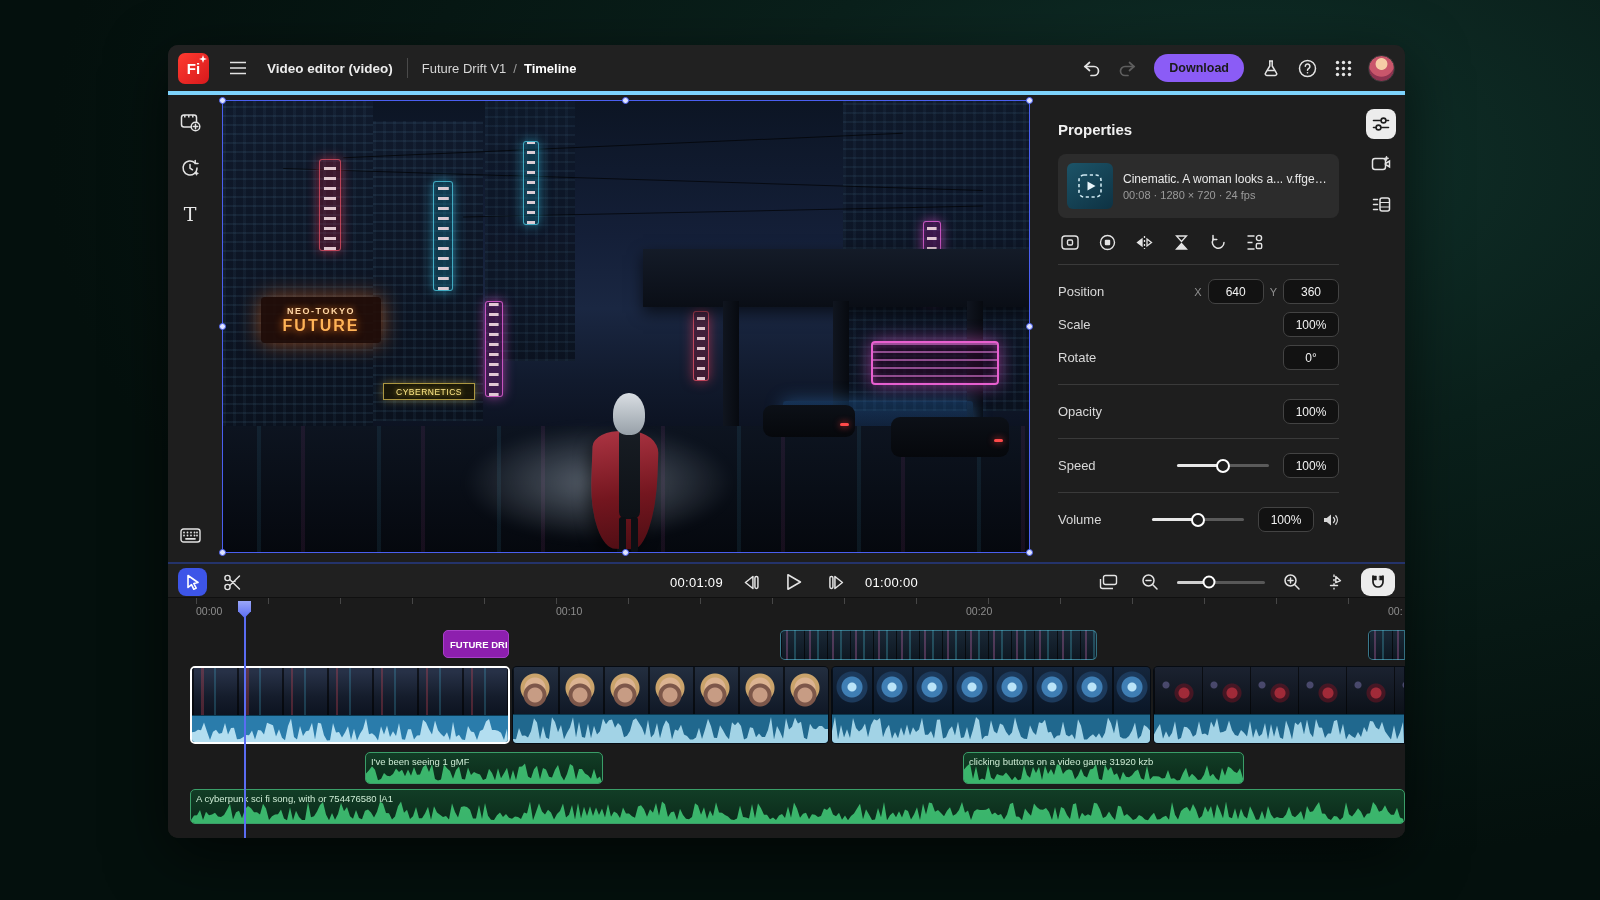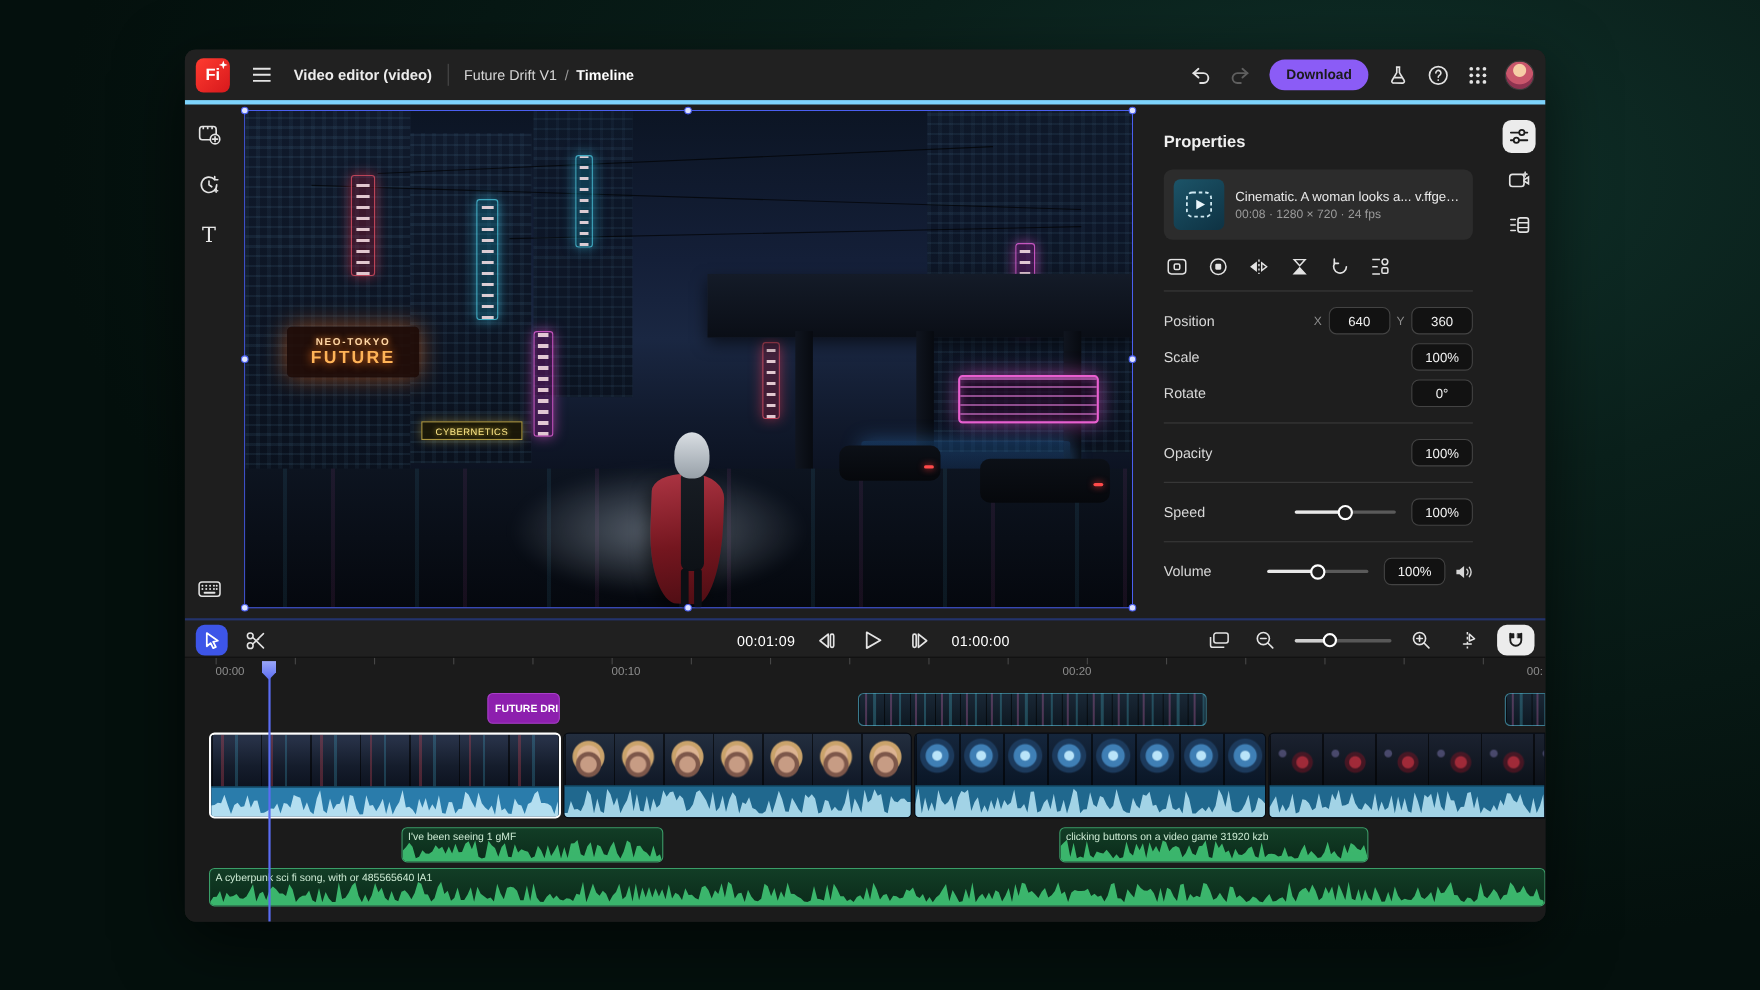--- a/index.html
+++ b/index.html
@@ -599,21 +599,21 @@
     <div class="clip aclip" style="left:795px;top:154px;width:281px;height:32px;">
       <span class="label">clicking buttons on a video game 31920 kzb</span>
       <div class="wave">
           <svg width="279" height="21" viewBox="0 0 279 21" preserveAspectRatio="none">
             <polygon points="0,21 0,7.4 3,4.1 6,1.5 9,17.0 12,4.2 15,18.2 18,16.6 21,17.8 24,2.5 27,15.5 30,17.7 33,12.0 36,13.3 39,13.8 42,10.4 45,14.1 48,18.3 51,14.6 54,18.2 57,17.3 60,3.1 63,13.1 66,15.8 69,5.1 72,10.9 75,4.7 78,18.1 81,3.6 84,12.0 87,7.0 90,12.9 93,2.0 96,3.5 99,11.9 102,8.4 105,7.2 108,8.6 111,17.3 114,13.5 117,6.5 120,13.8 123,15.4 126,7.4 129,6.8 132,2.0 135,17.1 138,18.1 141,2.6 144,8.8 147,4.8 150,12.9 153,11.2 156,18.4 159,9.7 162,14.8 165,15.2 168,13.3 171,9.2 174,7.6 177,16.3 180,17.8 183,3.7 186,17.4 189,14.3 192,14.2 195,14.5 198,16.6 201,16.0 204,8.1 207,16.7 210,16.3 213,18.4 216,18.0 219,11.0 222,5.7 225,15.6 228,11.7 231,14.6 234,18.0 237,17.4 240,12.8 243,3.3 246,14.6 249,11.7 252,16.2 255,18.5 258,5.7 261,13.7 264,4.4 267,6.2 270,9.6 273,11.0 276,6.2 279,16.4 279,21" fill="#3fc173" opacity="0.92"></polygon>
           </svg>
         </div>
     </div>
 
     <div class="clip aclip" style="left:22px;top:191px;width:1215px;height:35px;">
-      <span class="label">A cyberpunk sci fi song, with or 485565640 lA1</span>
+      <span class="label">A cyberpunk sci fi song, with or 754476580 lA1</span>
       <div class="wave">
           <svg width="1213" height="23" viewBox="0 0 1213 23" preserveAspectRatio="none">
             <polygon points="0,23 0,20.1 3,15.5 6,15.3 9,10.0 12,20.1 15,11.7 18,15.2 21,14.6 24,12.8 27,16.5 30,17.0 33,15.0 36,9.7 39,3.9 42,19.6 45,12.3 48,10.7 51,18.2 54,9.0 57,5.9 60,8.3 63,12.2 66,12.3 69,14.5 72,3.8 75,8.6 78,20.1 81,16.2 84,14.4 87,14.2 90,9.5 93,18.4 96,20.2 99,7.2 102,20.2 105,10.8 108,16.9 111,20.1 114,19.9 117,2.1 120,17.2 123,16.2 126,11.6 129,5.1 132,2.0 135,14.4 138,20.2 141,13.1 144,19.7 147,13.9 150,2.7 153,11.2 156,7.1 159,16.2 162,18.8 165,10.1 168,17.9 171,19.3 174,10.7 177,9.4 180,12.6 183,17.5 186,11.8 189,1.8 192,3.5 195,12.9 198,13.2 201,19.5 204,16.5 207,6.3 210,1.5 213,12.7 216,9.8 219,18.9 222,16.3 225,6.9 228,18.2 231,18.2 234,13.4 237,6.7 240,19.7 243,6.2 246,12.4 249,14.7 252,17.1 255,16.0 258,19.6 261,3.3 264,12.0 267,17.4 270,7.1 273,6.2 276,6.9 279,9.8 282,18.4 285,18.5 288,5.1 291,19.0 294,2.9 297,15.8 300,19.8 303,20.1 306,15.3 309,12.5 312,17.0 315,14.0 318,17.7 321,18.7 324,16.5 327,17.1 330,19.1 333,12.6 336,13.4 339,1.5 342,20.2 345,12.1 348,3.2 351,11.4 354,14.4 357,9.8 360,12.4 363,19.5 366,14.1 369,10.9 372,3.4 375,17.6 378,14.8 381,5.1 384,19.5 387,3.1 390,18.4 393,6.8 396,15.9 399,6.3 402,16.0 405,7.5 408,15.0 411,8.4 414,17.5 417,4.0 420,16.8 423,11.6 426,13.3 429,18.1 432,7.6 435,13.6 438,13.5 441,16.3 444,17.7 447,6.5 450,5.3 453,9.2 456,16.8 459,9.3 462,12.8 465,3.0 468,15.8 471,1.6 474,4.2 477,16.9 480,12.3 483,11.6 486,20.1 489,8.8 492,15.1 495,18.7 498,19.3 501,17.0 504,3.3 507,5.6 510,14.7 513,7.2 516,18.9 519,10.3 522,16.2 525,2.2 528,12.5 531,12.7 534,14.9 537,16.6 540,19.6 543,19.9 546,18.6 549,5.4 552,17.0 555,17.5 558,18.6 561,4.0 564,18.3 567,3.3 570,8.2 573,14.8 576,14.7 579,19.2 582,17.6 585,20.1 588,15.4 591,13.9 594,17.9 597,6.5 600,17.8 603,2.5 606,8.6 609,17.7 612,13.7 615,12.7 618,19.2 621,14.3 624,14.8 627,16.9 630,15.9 633,8.6 636,9.9 639,6.8 642,14.6 645,16.3 648,12.7 651,19.8 654,15.4 657,20.2 660,15.9 663,13.4 666,8.5 669,3.7 672,19.3 675,9.2 678,14.4 681,20.1 684,19.4 687,7.9 690,17.2 693,2.0 696,20.2 699,15.2 702,12.6 705,17.2 708,11.3 711,17.6 714,9.4 717,11.1 720,19.6 723,14.4 726,7.3 729,20.1 732,3.6 735,14.6 738,2.5 741,3.3 744,11.7 747,10.1 750,12.9 753,16.3 756,10.7 759,7.2 762,15.8 765,13.9 768,10.1 771,2.1 774,12.7 777,10.4 780,20.1 783,11.4 786,9.2 789,9.9 792,9.9 795,9.8 798,7.9 801,14.6 804,12.5 807,15.2 810,14.0 813,19.6 816,14.4 819,3.9 822,2.7 825,16.5 828,16.8 831,20.2 834,8.4 837,12.4 840,15.8 843,3.5 846,7.2 849,9.5 852,9.7 855,8.0 858,12.1 861,20.0 864,7.0 867,19.7 870,7.0 873,8.6 876,14.9 879,19.1 882,4.3 885,3.3 888,19.4 891,12.8 894,15.9 897,14.3 900,15.7 903,2.7 906,3.6 909,9.6 912,17.9 915,16.4 918,11.5 921,16.4 924,20.1 927,5.8 930,6.5 933,16.1 936,13.9 939,16.7 942,20.1 945,18.7 948,14.9 951,16.4 954,19.6 957,20.2 960,16.1 963,12.7 966,19.6 969,19.2 972,16.9 975,15.7 978,19.8 981,2.0 984,14.7 987,19.6 990,11.1 993,8.3 996,7.1 999,11.6 1002,4.1 1005,9.7 1008,18.4 1011,16.0 1014,6.3 1017,12.2 1020,5.9 1023,18.7 1026,3.9 1029,10.6 1032,18.2 1035,1.6 1038,17.0 1041,18.3 1044,8.2 1047,19.3 1050,8.5 1053,16.0 1056,18.6 1059,6.3 1062,12.5 1065,19.8 1068,19.5 1071,10.7 1074,19.6 1077,6.0 1080,14.4 1083,18.6 1086,17.0 1089,17.9 1092,18.1 1095,14.5 1098,6.5 1101,15.5 1104,17.2 1107,14.5 1110,11.0 1113,20.2 1116,5.9 1119,12.0 1122,11.3 1125,6.3 1128,1.9 1131,13.6 1134,13.8 1137,18.6 1140,20.1 1143,15.9 1146,16.6 1149,19.9 1152,17.3 1155,2.3 1158,14.3 1161,16.5 1164,12.7 1167,8.2 1170,11.7 1173,18.1 1176,13.8 1179,13.2 1182,2.0 1185,5.5 1188,11.8 1191,10.6 1194,5.2 1197,11.5 1200,14.8 1203,14.7 1206,7.8 1209,17.6 1212,18.7 1213,23" fill="#3fc173" opacity="0.92"></polygon>
           </svg>
         </div>
     </div>
 
     <div class="playhead-line"></div>
     <div class="playhead-head"></div>
   </div>

